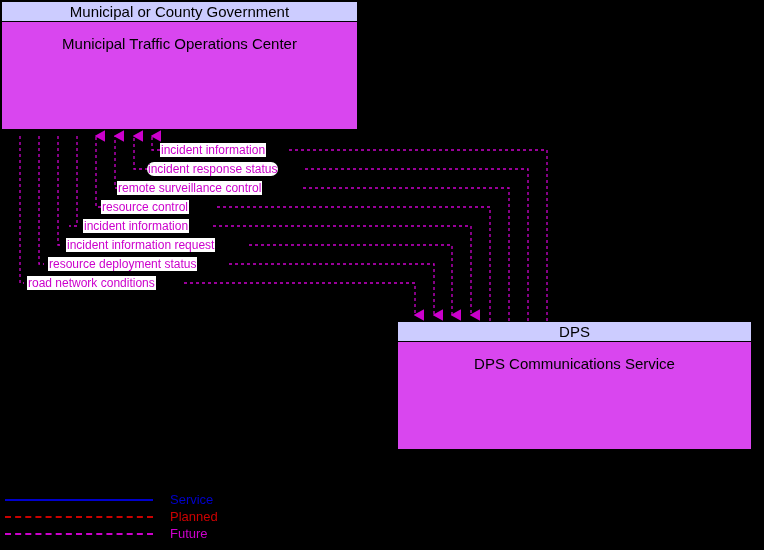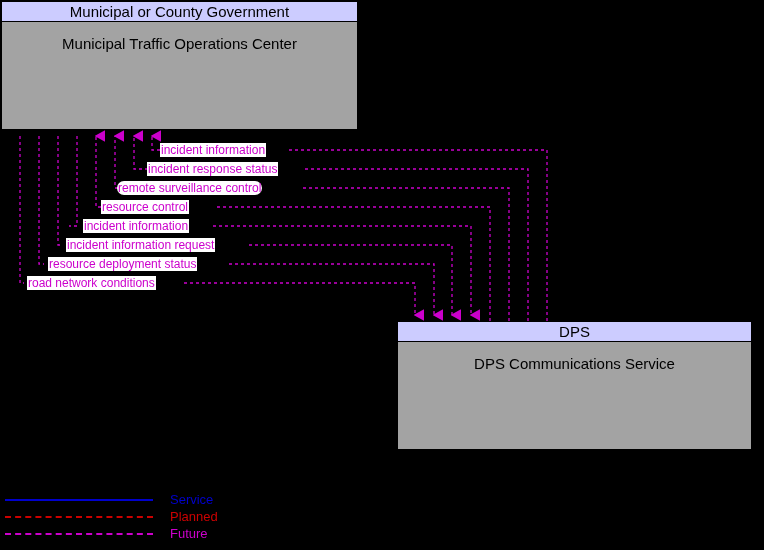--- a/index.html
+++ b/index.html
@@ -20,21 +20,21 @@
     position: absolute;
     left: 0; top: 0;
     width: 764px;
     height: 550px;
   }
 
   
   .ent-box {
     position: absolute;
     box-sizing: border-box;
-    background: #a3a3a3;
+    background: #d946ef;
     border: 1px solid #000000;
     z-index: 5;
   }
   .ent-header {
     box-sizing: border-box;
     width: 100%;
     background: #ccccff;
     border-bottom: 1px solid #000000;
     text-align: center;
     font-size: 15px;
@@ -127,22 +127,22 @@
   <div class="ent-header">Municipal or County Government</div>
   <div class="ent-name">Municipal Traffic Operations Center</div>
 </div>
 
 <div class="ent-box" id="box-dps">
   <div class="ent-header">DPS</div>
   <div class="ent-name">DPS Communications Service</div>
 </div>
 
 <div class="flow-label" style="left:160px; top:143px;">incident information</div>
-<div class="flow-label" style="left:147px; top:162px;">incident response status</div>
-<div class="flow-label" style="left:117px; top:181px;border-radius:7px;">remote surveillance control</div>
+<div class="flow-label" style="left:147px; top:162px;border-radius:7px;">incident response status</div>
+<div class="flow-label" style="left:117px; top:181px;">remote surveillance control</div>
 <div class="flow-label" style="left:101px; top:200px;">resource control</div>
 <div class="flow-label" style="left:83px;  top:219px;">incident information</div>
 <div class="flow-label" style="left:66px;  top:238px;">incident information request</div>
 <div class="flow-label" style="left:48px;  top:257px;">resource deployment status</div>
 <div class="flow-label" style="left:27px;  top:276px;">road network conditions</div>
 
 <div id="legend">
   <div class="legend-row" style="top:3px;">
     <div class="legend-line ll-existing"></div>
     <div class="legend-text lt-existing">Service</div>

